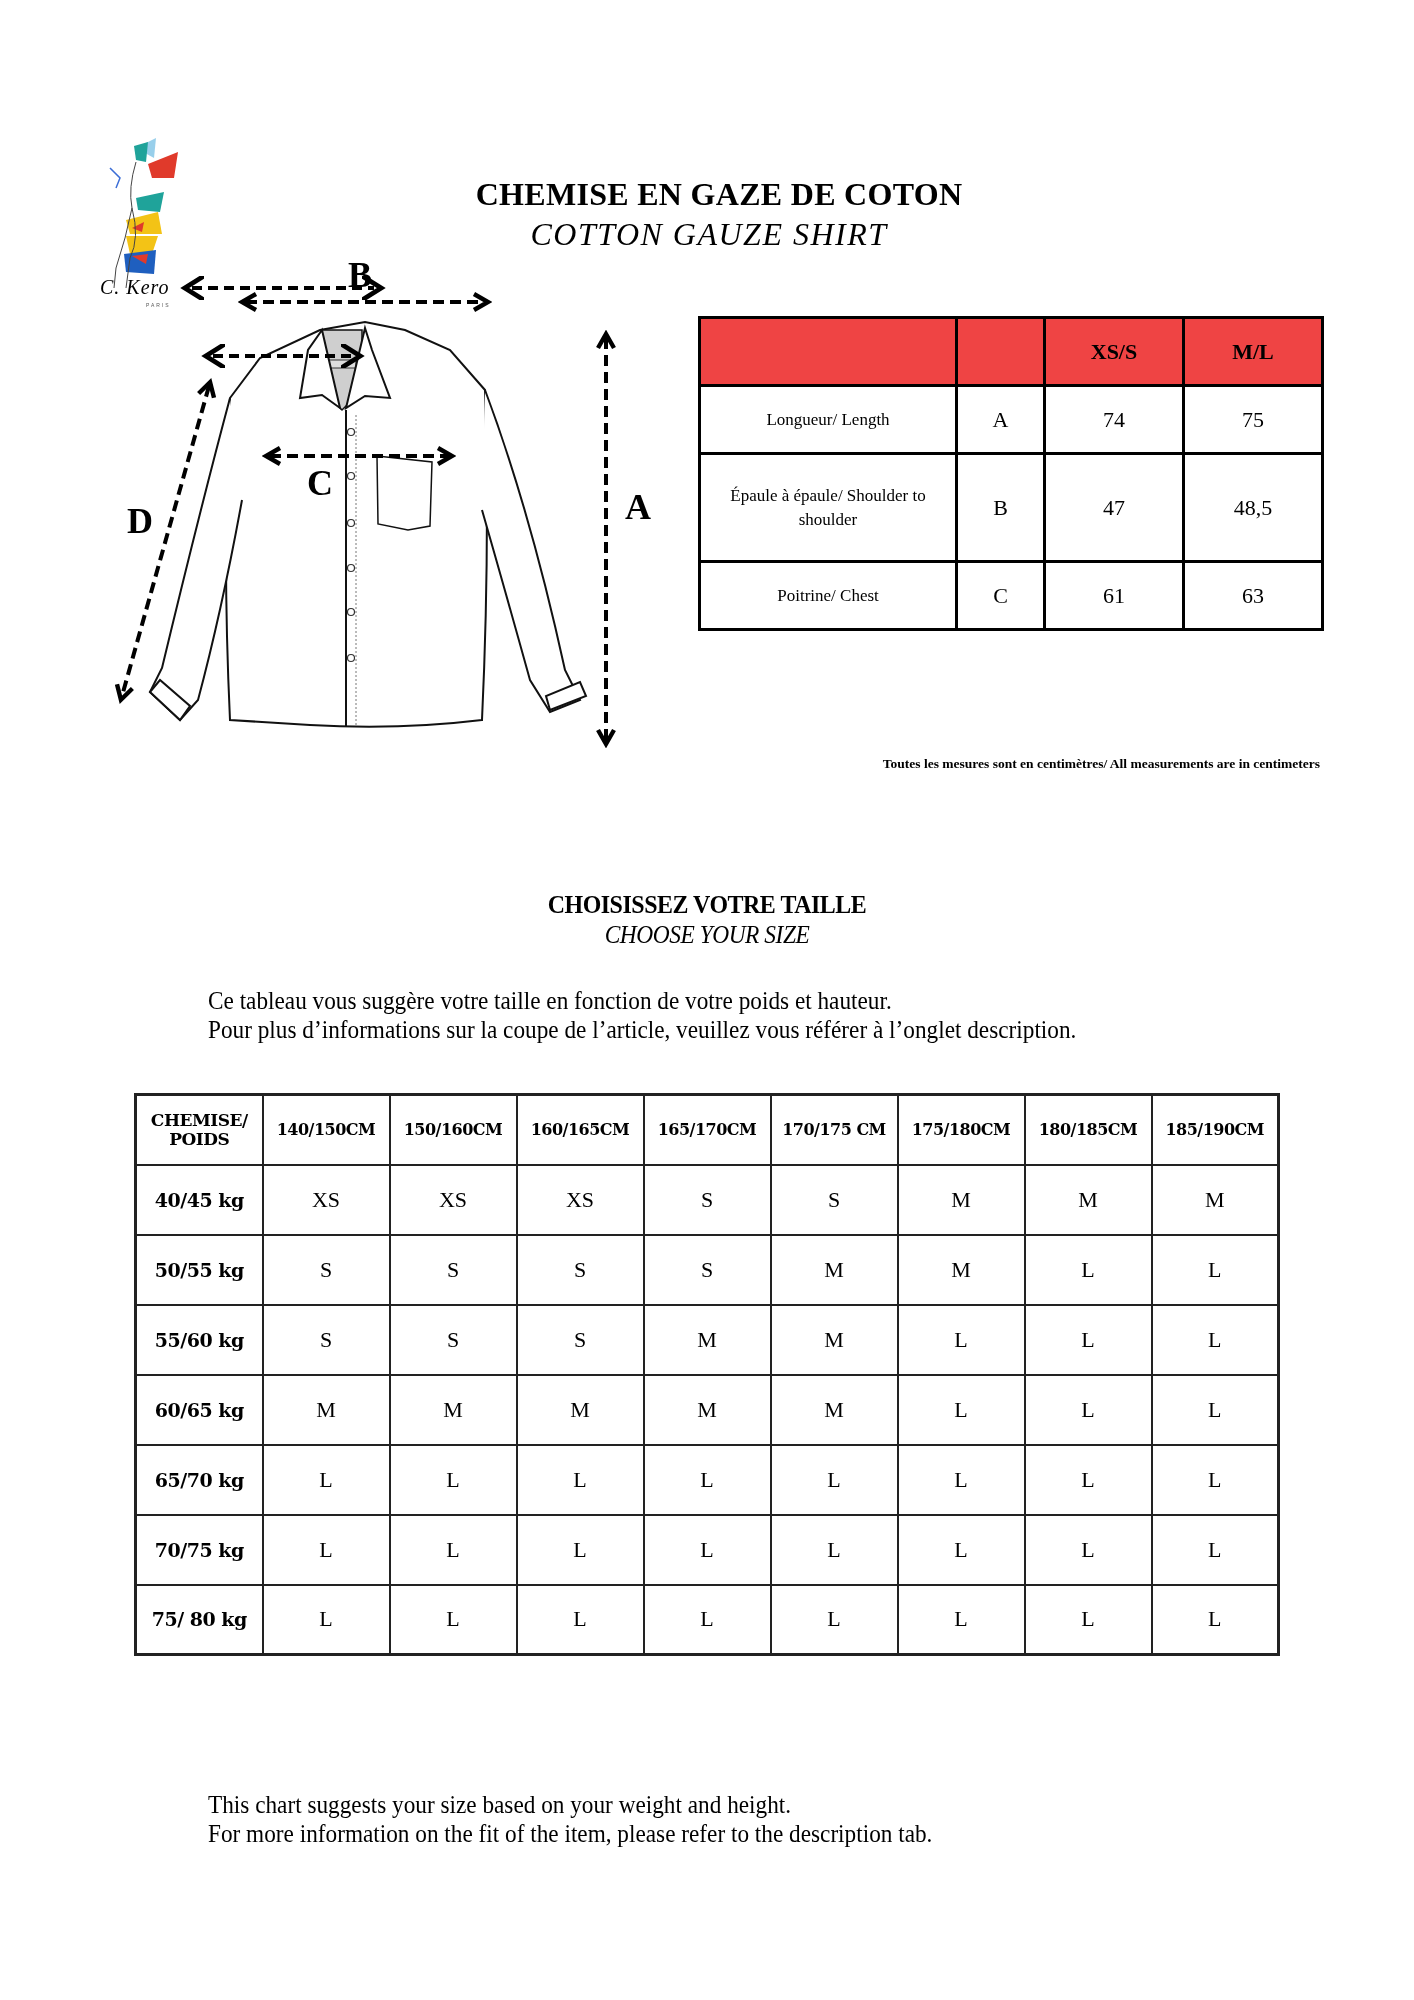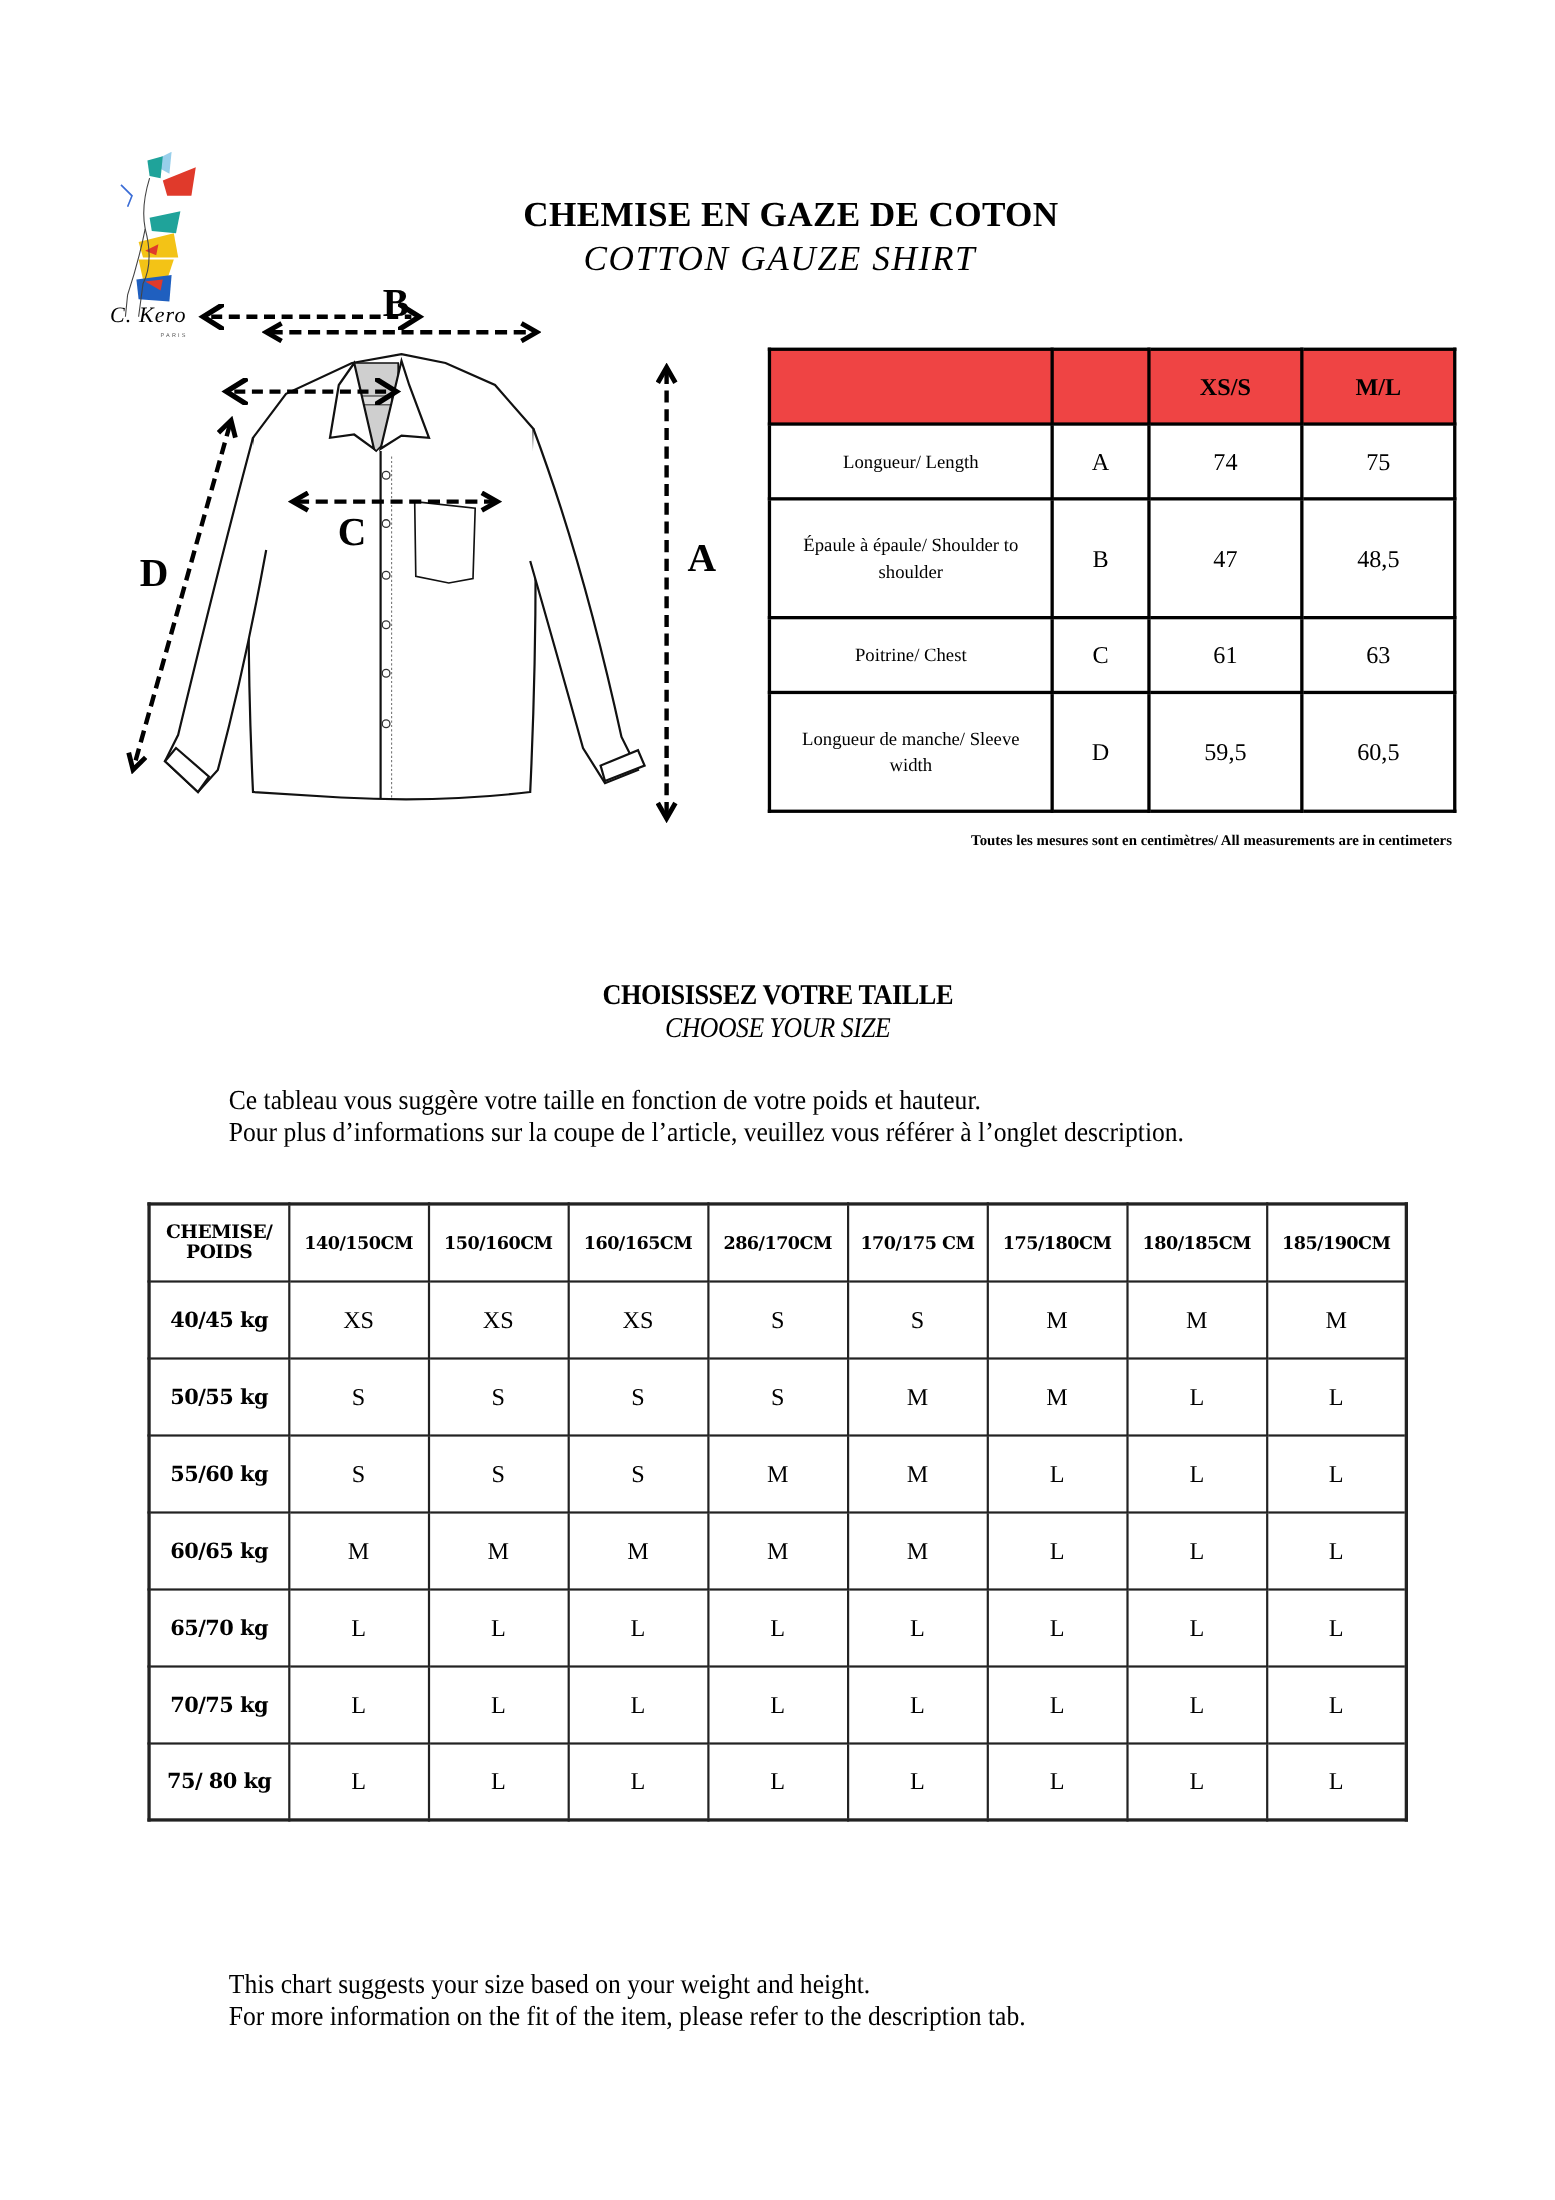--- a/index.html
+++ b/index.html
@@ -144,26 +144,20 @@
     <td class="code">B</td>
     <td class="val">47</td>
     <td class="val">48,5</td>
   </tr>
   <tr class="r3">
     <td class="lbl">Poitrine/ Chest</td>
     <td class="code">C</td>
     <td class="val">61</td>
     <td class="val">63</td>
   </tr>
-  <tr class="r4">
-    <td class="lbl">Longueur de manche/ Sleeve width</td>
-    <td class="code">D</td>
-    <td class="val">59,5</td>
-    <td class="val">60,5</td>
-  </tr>
 </tbody>
   </table>
 <div class="meas-note">Toutes les mesures sont en centimètres/ All measurements are in centimeters</div>
 
 <div class="sec-title">CHOISISSEZ VOTRE TAILLE</div>
 <div class="sec-sub">CHOOSE YOUR SIZE</div>
 <div class="intro">
   <div>Ce tableau vous suggère votre taille en fonction de votre poids et hauteur.</div>
   <div>Pour plus d’informations sur la coupe de l’article, veuillez vous référer à l’onglet description.</div>
 </div>
@@ -171,21 +165,21 @@
 <table class="sizes">
   <tbody>
       <tr>
     <th class="corner">
       <div>CHEMISE/</div>
       <div>POIDS</div>
     </th>
     <th>140/150CM</th>
     <th>150/160CM</th>
     <th>160/165CM</th>
-    <th>286/170CM</th>
+    <th>165/170CM</th>
     <th>170/175 CM</th>
     <th>175/180CM</th>
     <th>180/185CM</th>
     <th>185/190CM</th>
   </tr>
   </tbody>
     <tbody id="size-rows">
       <tr>
         <td class="wt">40/45 kg</td>
         <td>XS</td>

